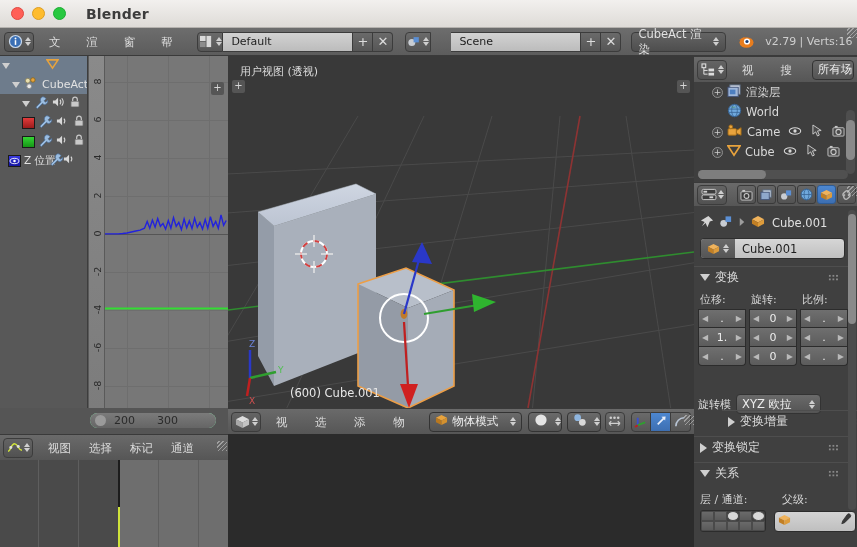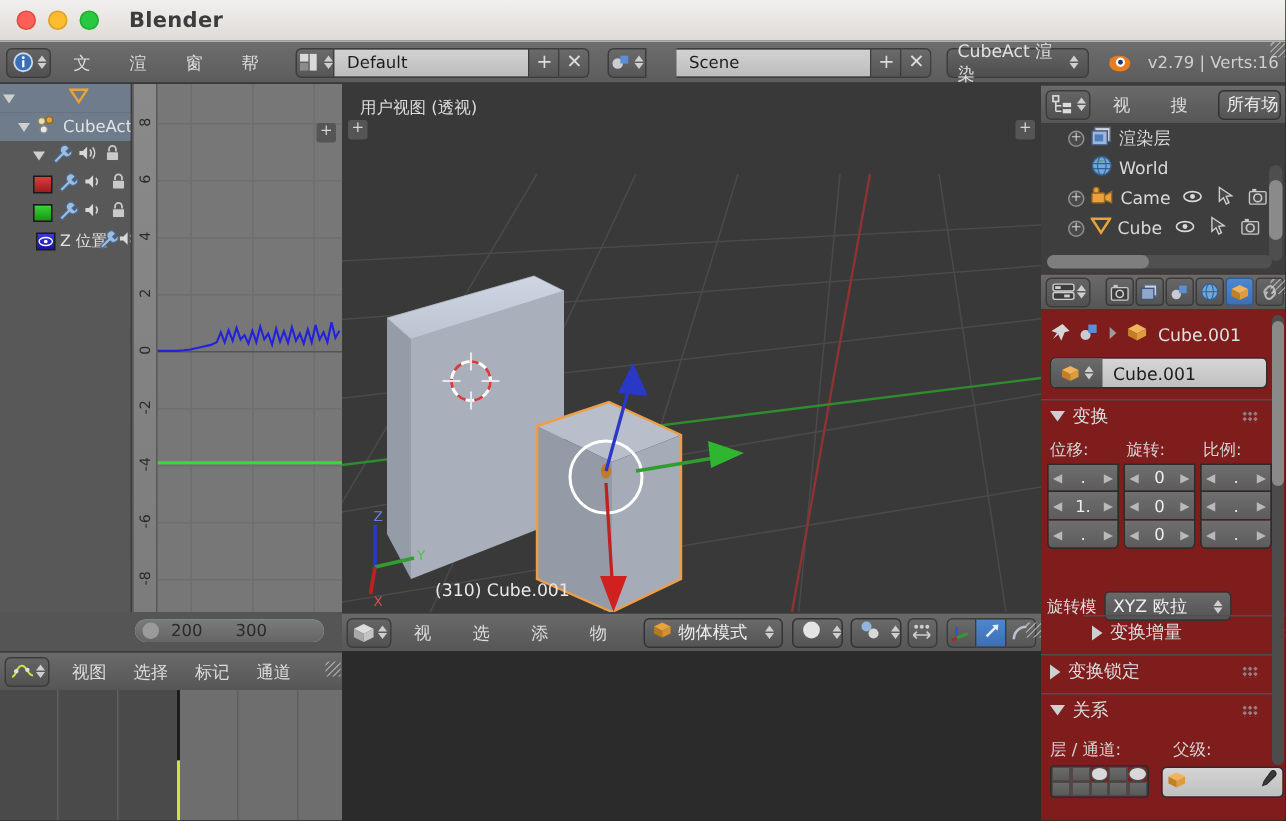--- a/index.html
+++ b/index.html
@@ -155,21 +155,21 @@
     display:flex;align-items:center;height:20px;gap:4px;font-size:11.5px;
     color:#d9d9d9;white-space:nowrap;
   }
   .out-expand{width:11px;height:11px;border-radius:50%;border:1px solid #8e8e8e;color:#cfcfcf;font-size:9px;line-height:9px;text-align:center;background:#4a4a4a;}
   .out-hscroll{position:absolute;left:4px;bottom:3px;width:150px;height:9px;border-radius:5px;background:#505050;}
   .out-hscroll .t{position:absolute;left:0;top:0;width:68px;height:9px;border-radius:5px;background:#7e7e7e;}
   .out-vscroll{position:absolute;right:2px;top:28px;width:9px;height:64px;border-radius:5px;background:#4e4e4e;}
   .out-vscroll .t{position:absolute;left:0;top:10px;width:9px;height:40px;border-radius:5px;background:#8a8a8a;}
 
   
-  #props{left:694px;top:182px;width:163px;height:365px;background:#7f1d1d;}
+  #props{left:694px;top:182px;width:163px;height:365px;background:#404040;}
   #props .ehdr{top:0;height:24px;}
   .tabrow{display:flex;align-items:center;gap:1px;margin-left:4px;}
   .ptab{
     width:19px;height:19px;border-radius:3px;
     background:linear-gradient(#676767,#535353);border:1px solid #3a3a3a;
     display:flex;align-items:center;justify-content:center;
   }
   .ptab.active{background:linear-gradient(#4d87d0,#3d6fb2);border-color:#2d5b95;}
   .breadcrumb{
     position:absolute;left:0;top:28px;width:155px;height:26px;
@@ -418,21 +418,21 @@
             </svg>
         </span>
         <span>
           <svg width="12" height="12" viewBox="0 0 13 13">
               <rect x="2" y="5.5" width="9" height="6.5" rx="1" fill="#c9c9c9" stroke="#5a5a5a"></rect>
               <path d="M4 5.5 V3.8 a2.5 2.5 0 0 1 5 0 V5.5" fill="none" stroke="#c9c9c9" stroke-width="1.3"></path>
             </svg>
         </span>
       </div>
 
-      <div class="chan" style="padding-left:24px;">
+      <div class="chan" style="padding-left:8px;">
         <span class="chan-swatch" style="background:linear-gradient(#3a3ae0,#1515a0);display:flex;align-items:center;justify-content:center;">
           <svg width="11" height="8" viewBox="0 0 12 9">
               <ellipse cx="6" cy="4.5" rx="5" ry="3" fill="none" stroke="#fff" stroke-width="1"></ellipse>
               <circle cx="6" cy="4.5" r="1.4" fill="#fff"></circle>
             </svg>
         </span>
         <span style="font-size:10.5px;">Z 位置</span>
         <span style="margin-left:-10px;">
           <svg width="15" height="13" viewBox="0 0 16 14">
               <path d="M11 1 a3.4 3.4 0 0 0 -3.6 5.4 L2 12 l1.6 1.6 5.4-5.4 A3.4 3.4 0 0 0 14.6 4.6 l-2.2 2.2 -1.6-1.6 2.2-2.2 Z" fill="#9bbde0" stroke="#4a6a92" stroke-width=".8"></path>
@@ -594,21 +594,21 @@
         <g transform="translate(22,322)">
           <line x1="0" y1="0" x2="0" y2="-28" stroke="#2a38c8" stroke-width="2.5"></line>
           <text x="-1" y="-31" fill="#6a82d6" font-size="9" font-family="DejaVu Sans">Z</text>
           <line x1="0" y1="0" x2="26" y2="-6" stroke="#2f9e2f" stroke-width="2.5"></line>
           <text x="28" y="-5" fill="#4fbf4f" font-size="9" font-family="DejaVu Sans">Y</text>
           <line x1="0" y1="0" x2="-3" y2="18" stroke="#c02020" stroke-width="2.5"></line>
           <text x="-1" y="26" fill="#d05050" font-size="9" font-family="DejaVu Sans">X</text>
         </g>
       </svg>
       <div class="vp-label">用户视图 (透视)</div>
-      <div class="vp-obj">(310) Cube.001</div>
+      <div class="vp-obj">(600) Cube.001</div>
       
       <div class="plus-tab" style="left:4px;top:24px;">+</div>
       <div class="plus-tab" style="right:4px;top:24px;">+</div>
     </div>
 
     <div class="ehdr">
       <div class="editor-sel">
         <span class="ico-box">
           <svg width="15" height="14" viewBox="0 0 16 15">
             <polygon points="8,1 15,4.5 8,8 1,4.5" fill="#dcdcdc"></polygon>

